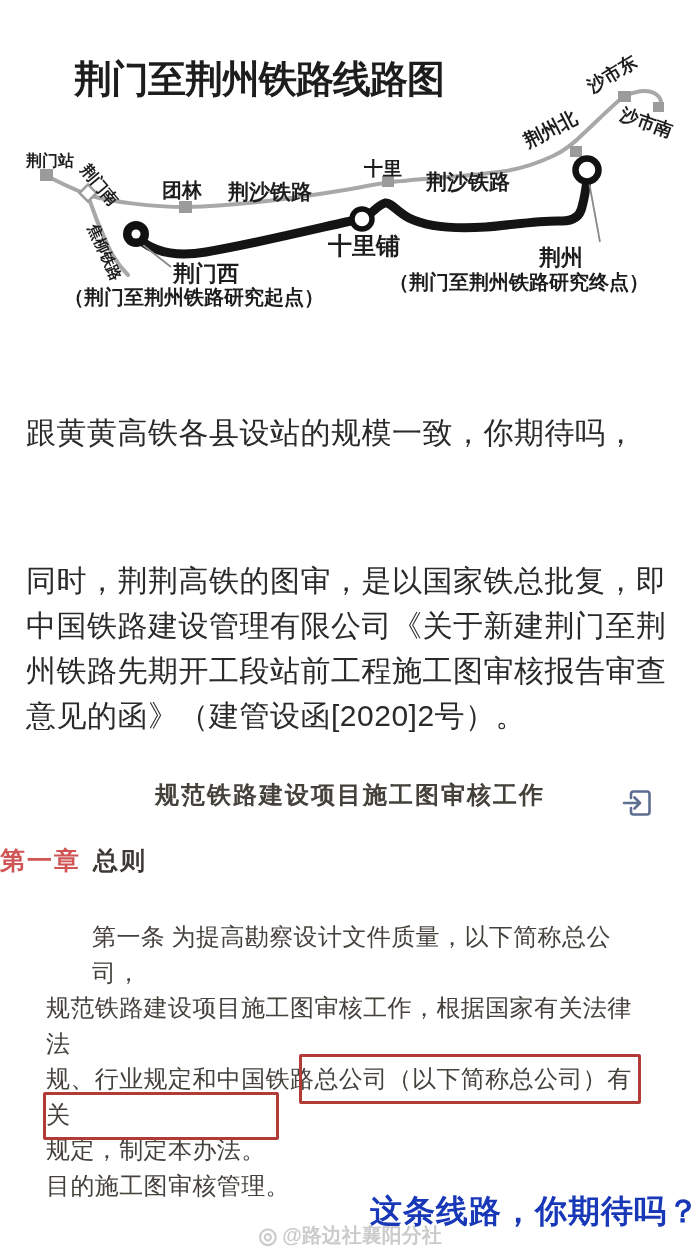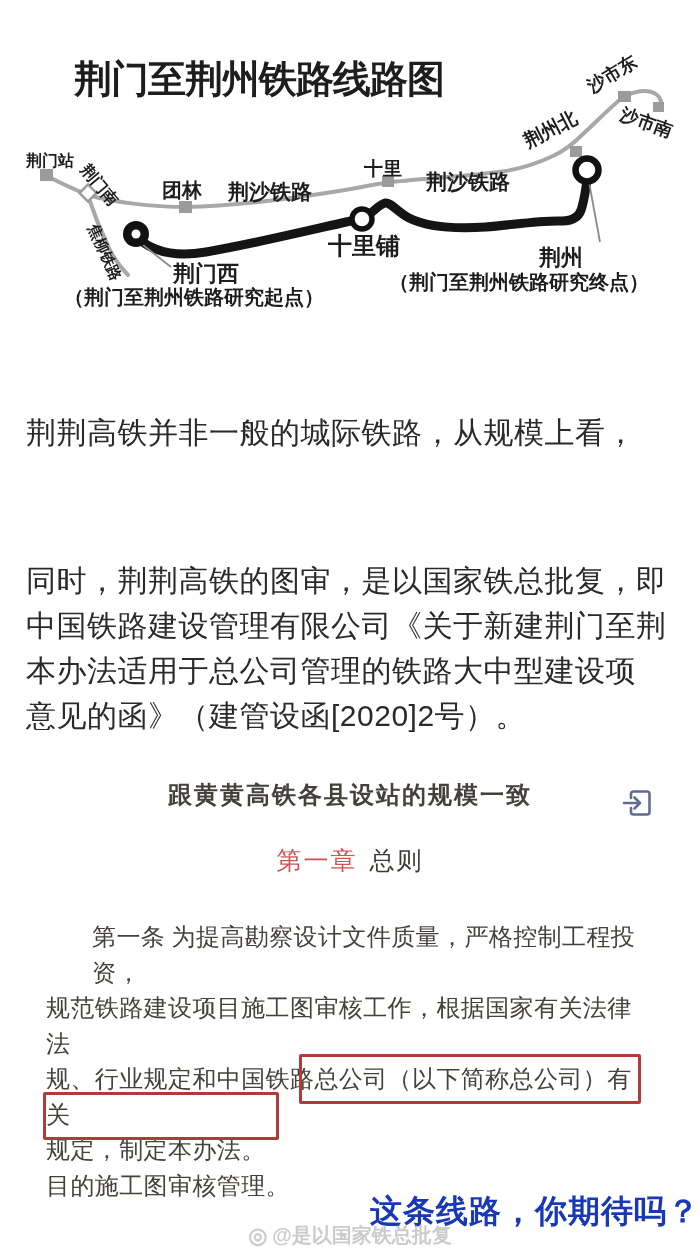--- a/index.html
+++ b/index.html
@@ -20,22 +20,22 @@
   .para1{top:410px;}
   .para2{top:546px;margin-top:12px;}
   
   .doc-serif{font-family:"Liberation Serif", serif;}
   .doc-title{
     position:absolute;top:778px;left:0;width:700px;text-align:center;
     font-size:24px;line-height:34px;font-weight:600;letter-spacing:2px;color:#44413b;
   }
   .doc-corner-icon{position:absolute;top:785px;left:620px;width:36px;height:36px;}
   .doc-chapter{
-    position:absolute;top:843px;left:0;width:700px;text-align:center;
-    font-size:25px;line-height:36px;font-weight:400;color:#3d3a35;letter-spacing:2px;
+    position:absolute;top:843px;left:0;width:700px;
+    font-size:25px;line-height:36px;font-weight:700;color:#3d3a35;letter-spacing:2px;
   }
   .doc-chapter .chapter-red{color:#d05454;margin-right:12px;}
   .doc-body{
     position:absolute;top:920px;left:46px;width:600px;
     font-size:24px;line-height:35.5px;letter-spacing:0.4px;color:#45423c;
   }
   .doc-body .indent{padding-left:46px;}
   .red-box{position:absolute;border:3.5px solid #b23b38;border-radius:2px;}
   .red-box1{left:299px;top:1054px;width:336px;height:44px;}
   .red-box2{left:43px;top:1092px;width:230px;height:42px;}
@@ -100,50 +100,50 @@
   <text x="619" y="119" font-size="18" font-weight="700" transform="rotate(20 619 119)">沙市南</text>
   <text x="173" y="281" font-size="22" font-weight="800">荆门西</text>
   <text x="328" y="254" font-size="24" font-weight="800">十里铺</text>
   <text x="539" y="265" font-size="22" font-weight="800">荆州</text>
 
   <text x="64" y="304" font-size="20" font-weight="700">（荆门至荆州铁路研究起点）</text>
   <text x="389" y="289" font-size="20" font-weight="700">（荆门至荆州铁路研究终点）</text>
 </svg>
 
 <div class="para para1">
-  <div>荆荆高铁并非一般的城际铁路，从规模上看，</div>
+  <div>跟黄黄高铁各县设站的规模一致，你期待吗，</div>
 </div>
 
 <div class="para para2">
   <div>同时，荆荆高铁的图审，是以国家铁总批复，即</div>
   <div>中国铁路建设管理有限公司《关于新建荆门至荆</div>
-  <div>本办法适用于总公司管理的铁路大中型建设项</div>
+  <div>州铁路先期开工段站前工程施工图审核报告审查</div>
   <div>意见的函》（建管设函[2020]2号）。</div>
 </div>
 
-<div class="doc-title doc-serif">跟黄黄高铁各县设站的规模一致</div>
+<div class="doc-title doc-serif">规范铁路建设项目施工图审核工作</div>
 
 <svg class="doc-corner-icon" viewBox="0 0 36 36">
   <path d="M 11,13 V 9 Q 11,6.5 13.5,6.5 H 27 Q 29.5,6.5 29.5,9 V 27 Q 29.5,29.5 27,29.5 H 13.5 Q 11,29.5 11,27 V 23" fill="none" stroke="#5e6e91" stroke-width="2.6" stroke-linecap="round"></path>
   <path d="M 4,18 H 19.5 M 14.5,12.5 L 20,18 L 14.5,23.5" fill="none" stroke="#5e6e91" stroke-width="2.6" stroke-linecap="round" stroke-linejoin="round"></path>
 </svg>
 
 <div class="doc-chapter doc-serif">
   <span class="chapter-red">第一章</span><span>总则</span>
 </div>
 
 <div class="doc-body doc-serif">
-  <div class="indent">第一条 为提高勘察设计文件质量，严格控制工程投资，</div>
+  <div class="indent">第一条 为提高勘察设计文件质量，以下简称总公司，</div>
   <div>规范铁路建设项目施工图审核工作，根据国家有关法律法</div>
   <div>规、行业规定和中国铁路总公司（以下简称总公司）有关</div>
   <div>规定，制定本办法。</div>
   <div>目的施工图审核管理。</div>
 </div>
 
 <div class="red-box red-box1"></div>
 <div class="red-box red-box2"></div>
 
 <div class="question">这条线路，你期待吗？</div>
 
 <div class="watermark">
   <span class="wm-icon">◎</span>
-  <span>@是以国家铁总批复</span>
+  <span>@路边社襄阳分社</span>
 </div>
 
 </body></html>

